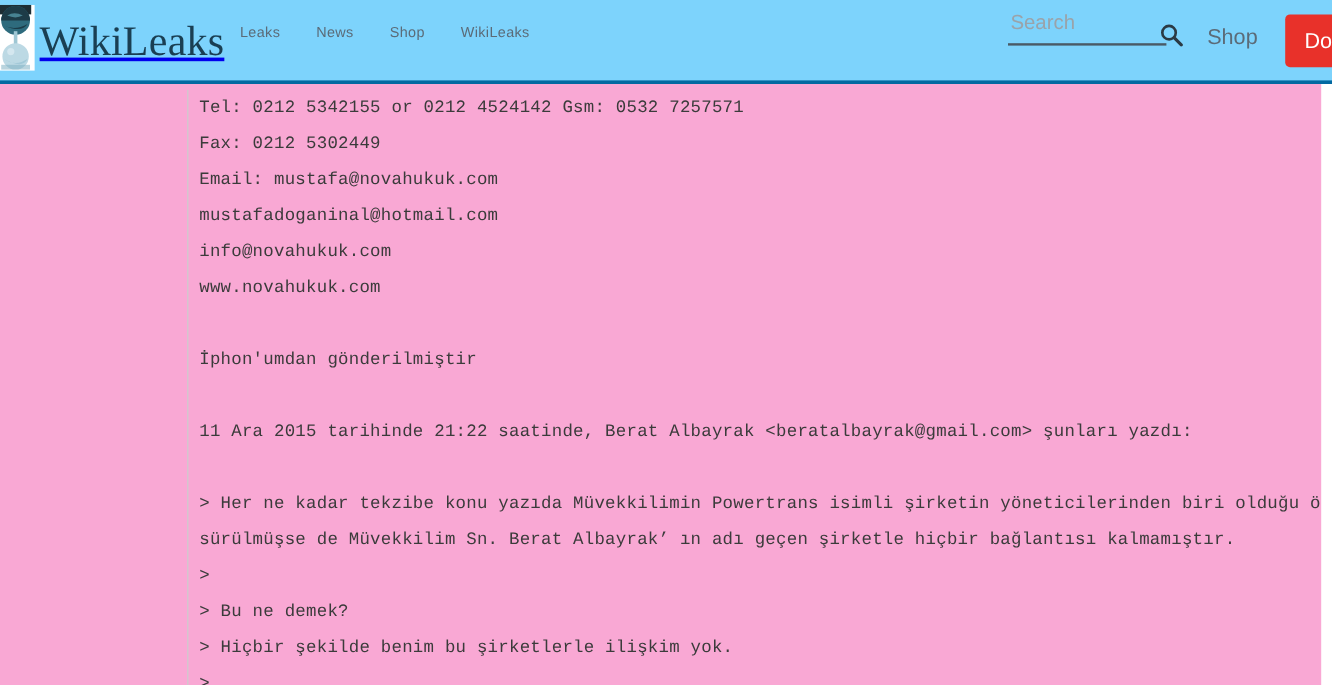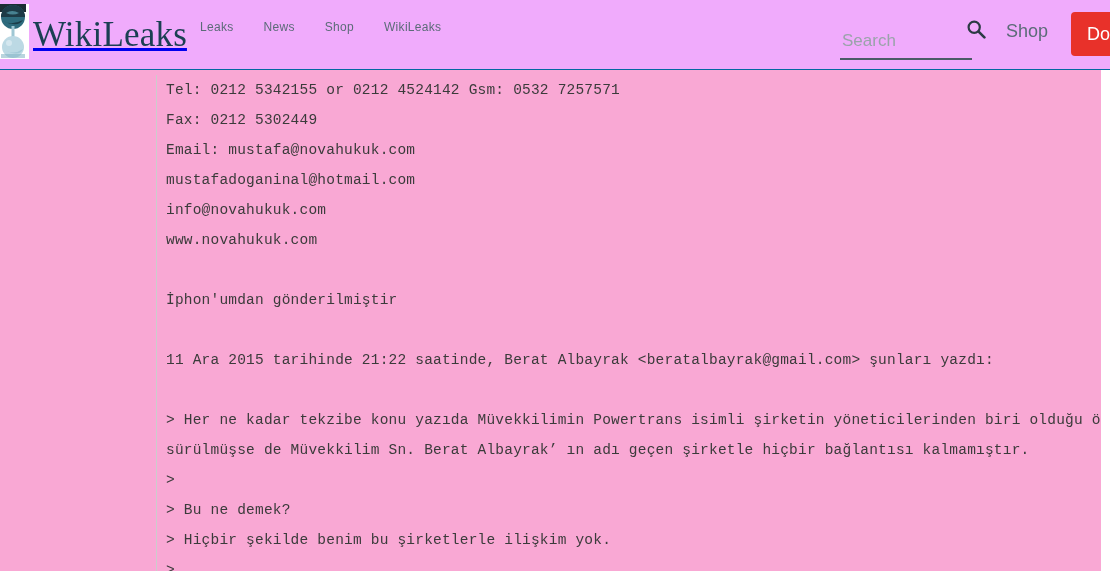--- a/index.html
+++ b/index.html
@@ -14,22 +14,22 @@
     background: #ffffff;
     font-family: "Liberation Sans", sans-serif;
     color: #333333;
   }
 
   
   .site-header {
     position: relative;
     width: 1110px;
     height: 70px;
-    background: #f0abfc;
-    border-bottom: 1px solid #0369a1;
+    background: #7dd3fc;
+    border-bottom: 3px solid #0369a1;
     overflow: hidden;
     padding-left: 20px;
   }
 
   .brand {
     position: absolute;
     left: 0;
     top: 0;
     height: 69px;
     display: flex;
@@ -64,21 +64,21 @@
     font-size: 12px;
     color: #5b6b78;
     text-decoration: none;
     white-space: nowrap;
     letter-spacing: 0.3px;
   }
 
   .search-box {
     position: absolute;
     left: 840px;
-    top: 28px;
+    top: 6px;
     width: 132px;
     height: 32px;
     border: none;
     border-bottom: 2px solid #4a5a66;
     background: transparent;
     font-family: "Liberation Sans", sans-serif;
     font-size: 17px;
     color: #444;
     outline: none;
     padding: 0 2px 4px 2px;

